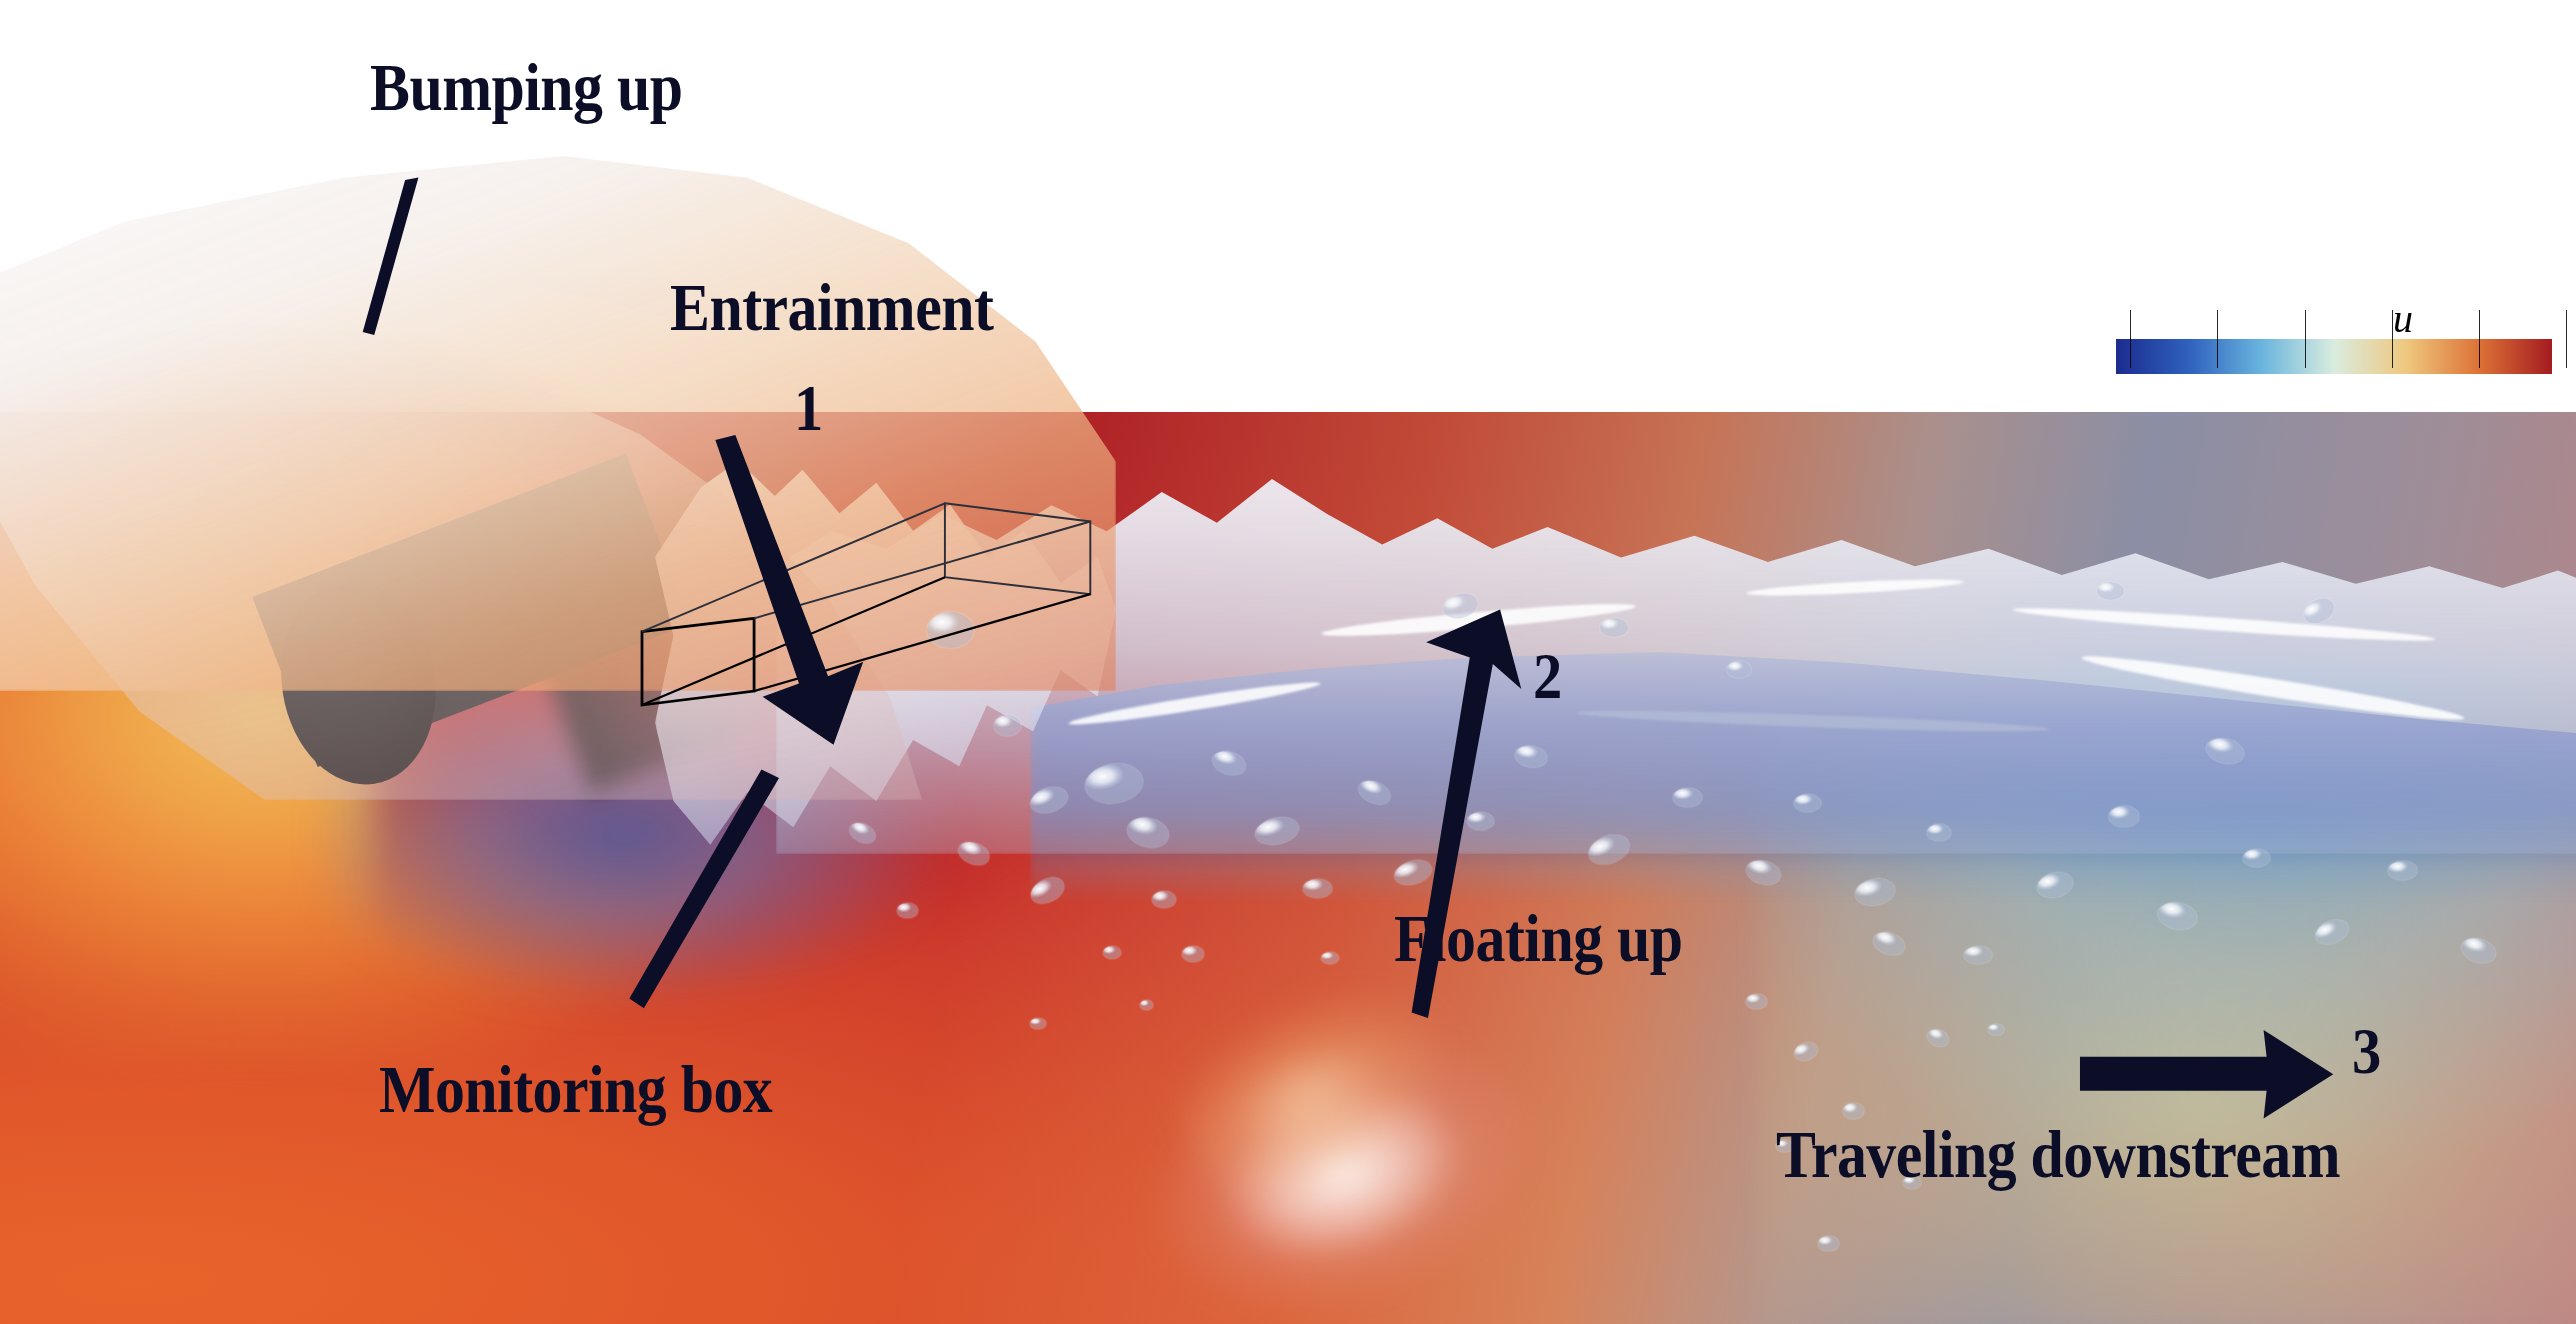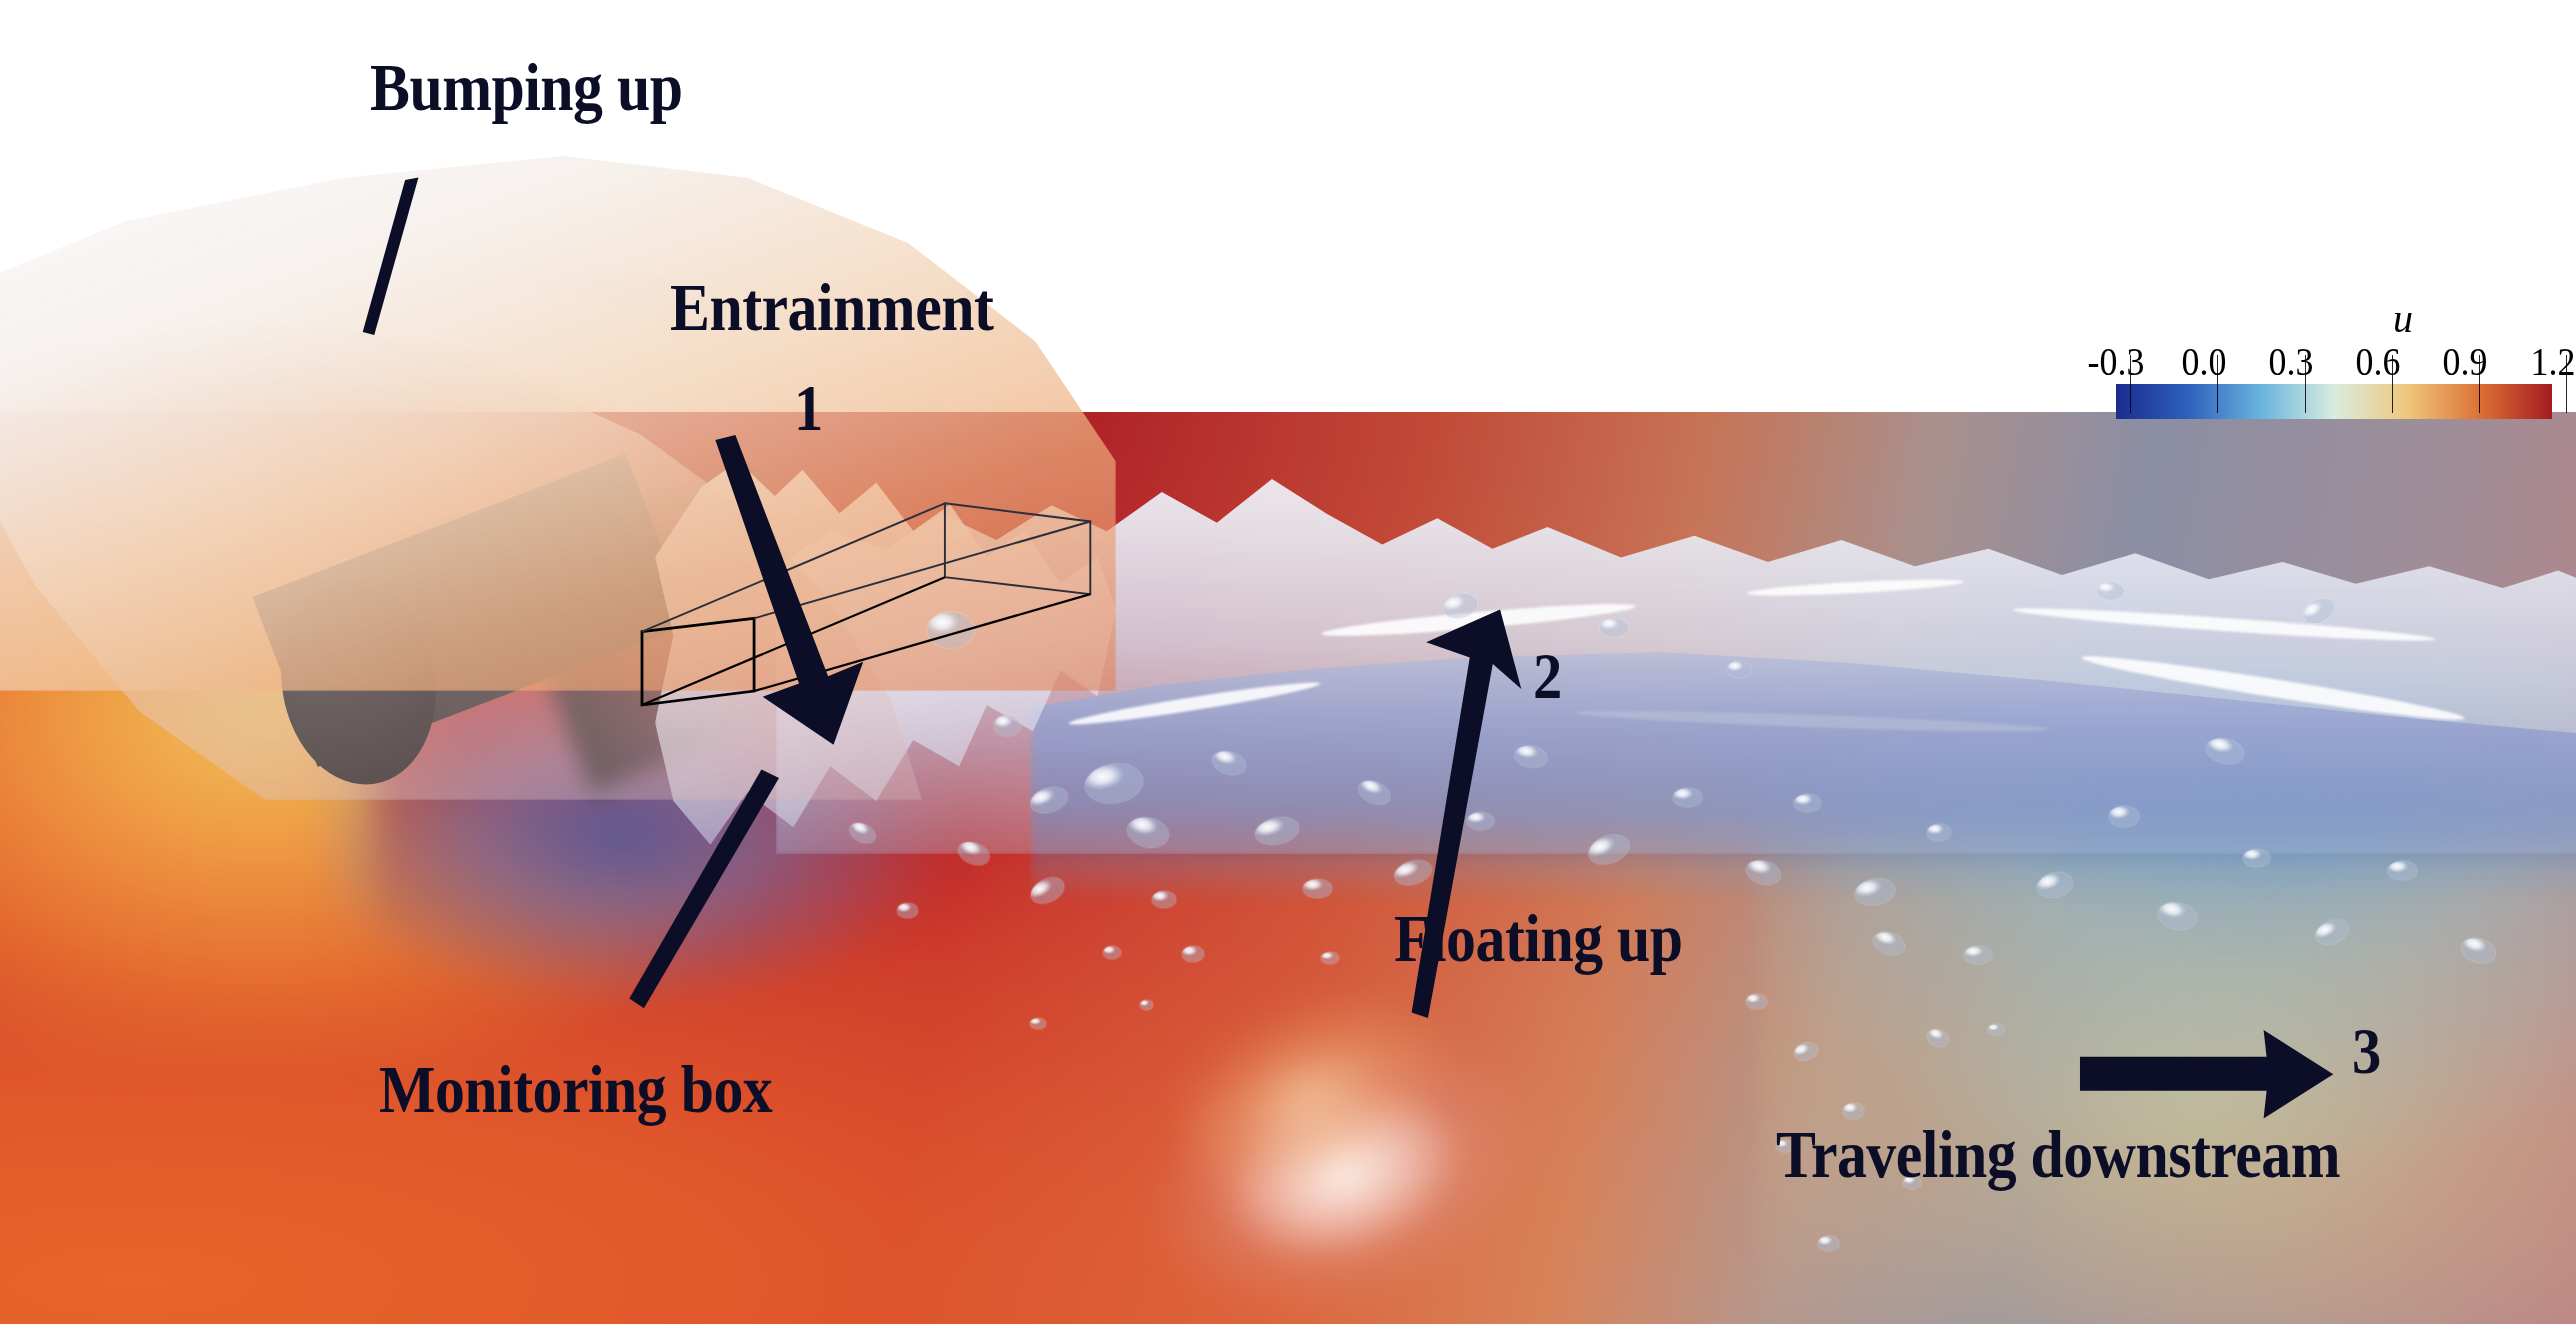--- a/index.html
+++ b/index.html
@@ -360,28 +360,20 @@
   <div class="lbl" style="left:1394px;top:904px;font-size:68px;">Floating up</div>
 
   <div class="num" style="left:1533px;top:644px;font-size:65px;">2</div>
 
   <div class="lbl" style="left:1776px;top:1120px;font-size:68px;">Traveling downstream</div>
 
   <div class="num" style="left:2352px;top:1019px;font-size:65px;">3</div>
 
   <div id="cbar-wrap">
     <div id="cbar-u">u</div>
-    <div id="cbar-ticklabels">
-        <span style="left: 13.3px;">-0.3</span>
-        <span style="left: 101px;">0.0</span>
-        <span style="left: 188px;">0.3</span>
-        <span style="left: 275px;">0.6</span>
-        <span style="left: 362px;">0.9</span>
-        <span style="left: 450px;">1.2</span>
-      </div>
     <div id="cbar-bar" style="background: linear-gradient(90deg, rgb(27, 44, 143) 0%, rgb(47, 97, 189) 16.7%, rgb(105, 180, 222) 33.3%, rgb(217, 236, 223) 50%, rgb(239, 199, 126) 66.7%, rgb(220, 114, 54) 83.3%, rgb(164, 27, 32) 100%);">
       <div id="cbar-ticks-over">
           <i style="left: 0px;"></i>
           <i style="left: 87px;"></i>
           <i style="left: 175px;"></i>
           <i style="left: 262px;"></i>
           <i style="left: 349px;"></i>
           <i style="left: 436px;"></i>
         </div>
     </div>

